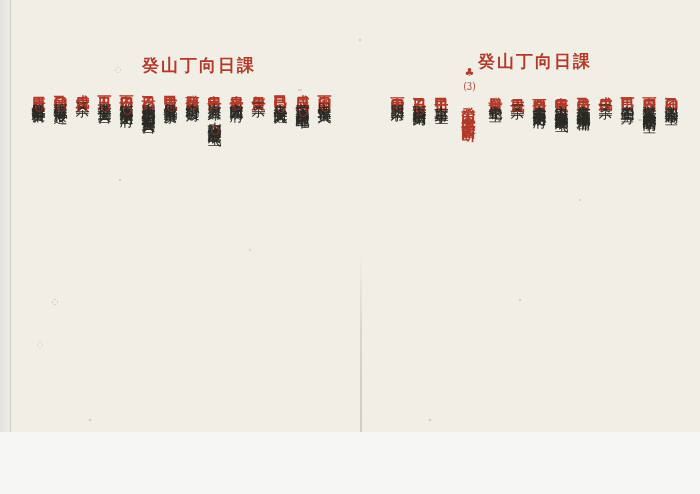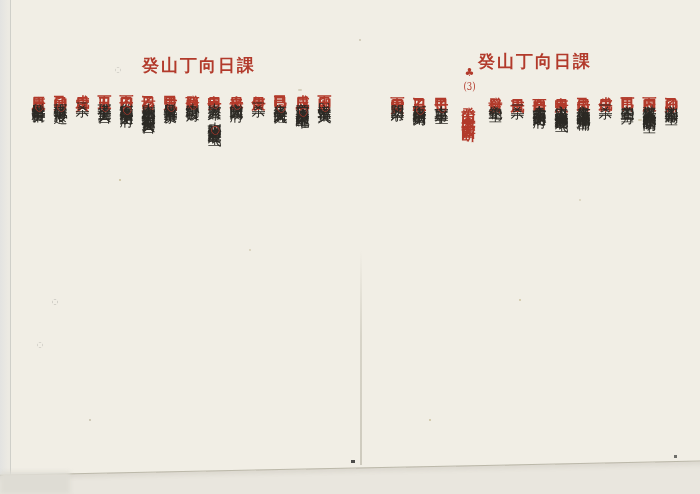--- a/index.html
+++ b/index.html
@@ -2,21 +2,21 @@
 <html><head>
 <meta charset="utf-8">
 <style>
   html,body{margin:0;padding:0;}
   body{
     width:700px;height:494px;overflow:hidden;
     background:#f6f6f4;
     font-family:"DejaVu Serif", serif;
   }
   .scan{
-    position:relative;width:700px;height:494px;overflow:hidden;
+    position:relative;width:700px;height:432px;overflow:hidden;
     background-color:#f1eee5;
     background-image:
       radial-gradient(3px 1px at 120px 180px, rgba(190,175,130,.55) 60%, transparent 70%),
       radial-gradient(4px 1px at 300px 90px,  rgba(185,178,150,.5) 60%, transparent 70%),
       radial-gradient(3px 1px at 520px 300px, rgba(190,175,130,.5) 60%, transparent 70%),
       radial-gradient(4px 1px at 640px 120px, rgba(185,170,125,.45) 60%, transparent 70%),
       radial-gradient(3px 1px at 430px 420px, rgba(185,170,125,.5) 60%, transparent 70%),
       radial-gradient(2px 2px at 90px 420px,  rgba(160,150,120,.4) 60%, transparent 75%),
       radial-gradient(3px 1px at 250px 250px, rgba(200,190,160,.5) 60%, transparent 70%),
       radial-gradient(3px 1px at 580px 200px, rgba(200,190,160,.45) 60%, transparent 70%),

